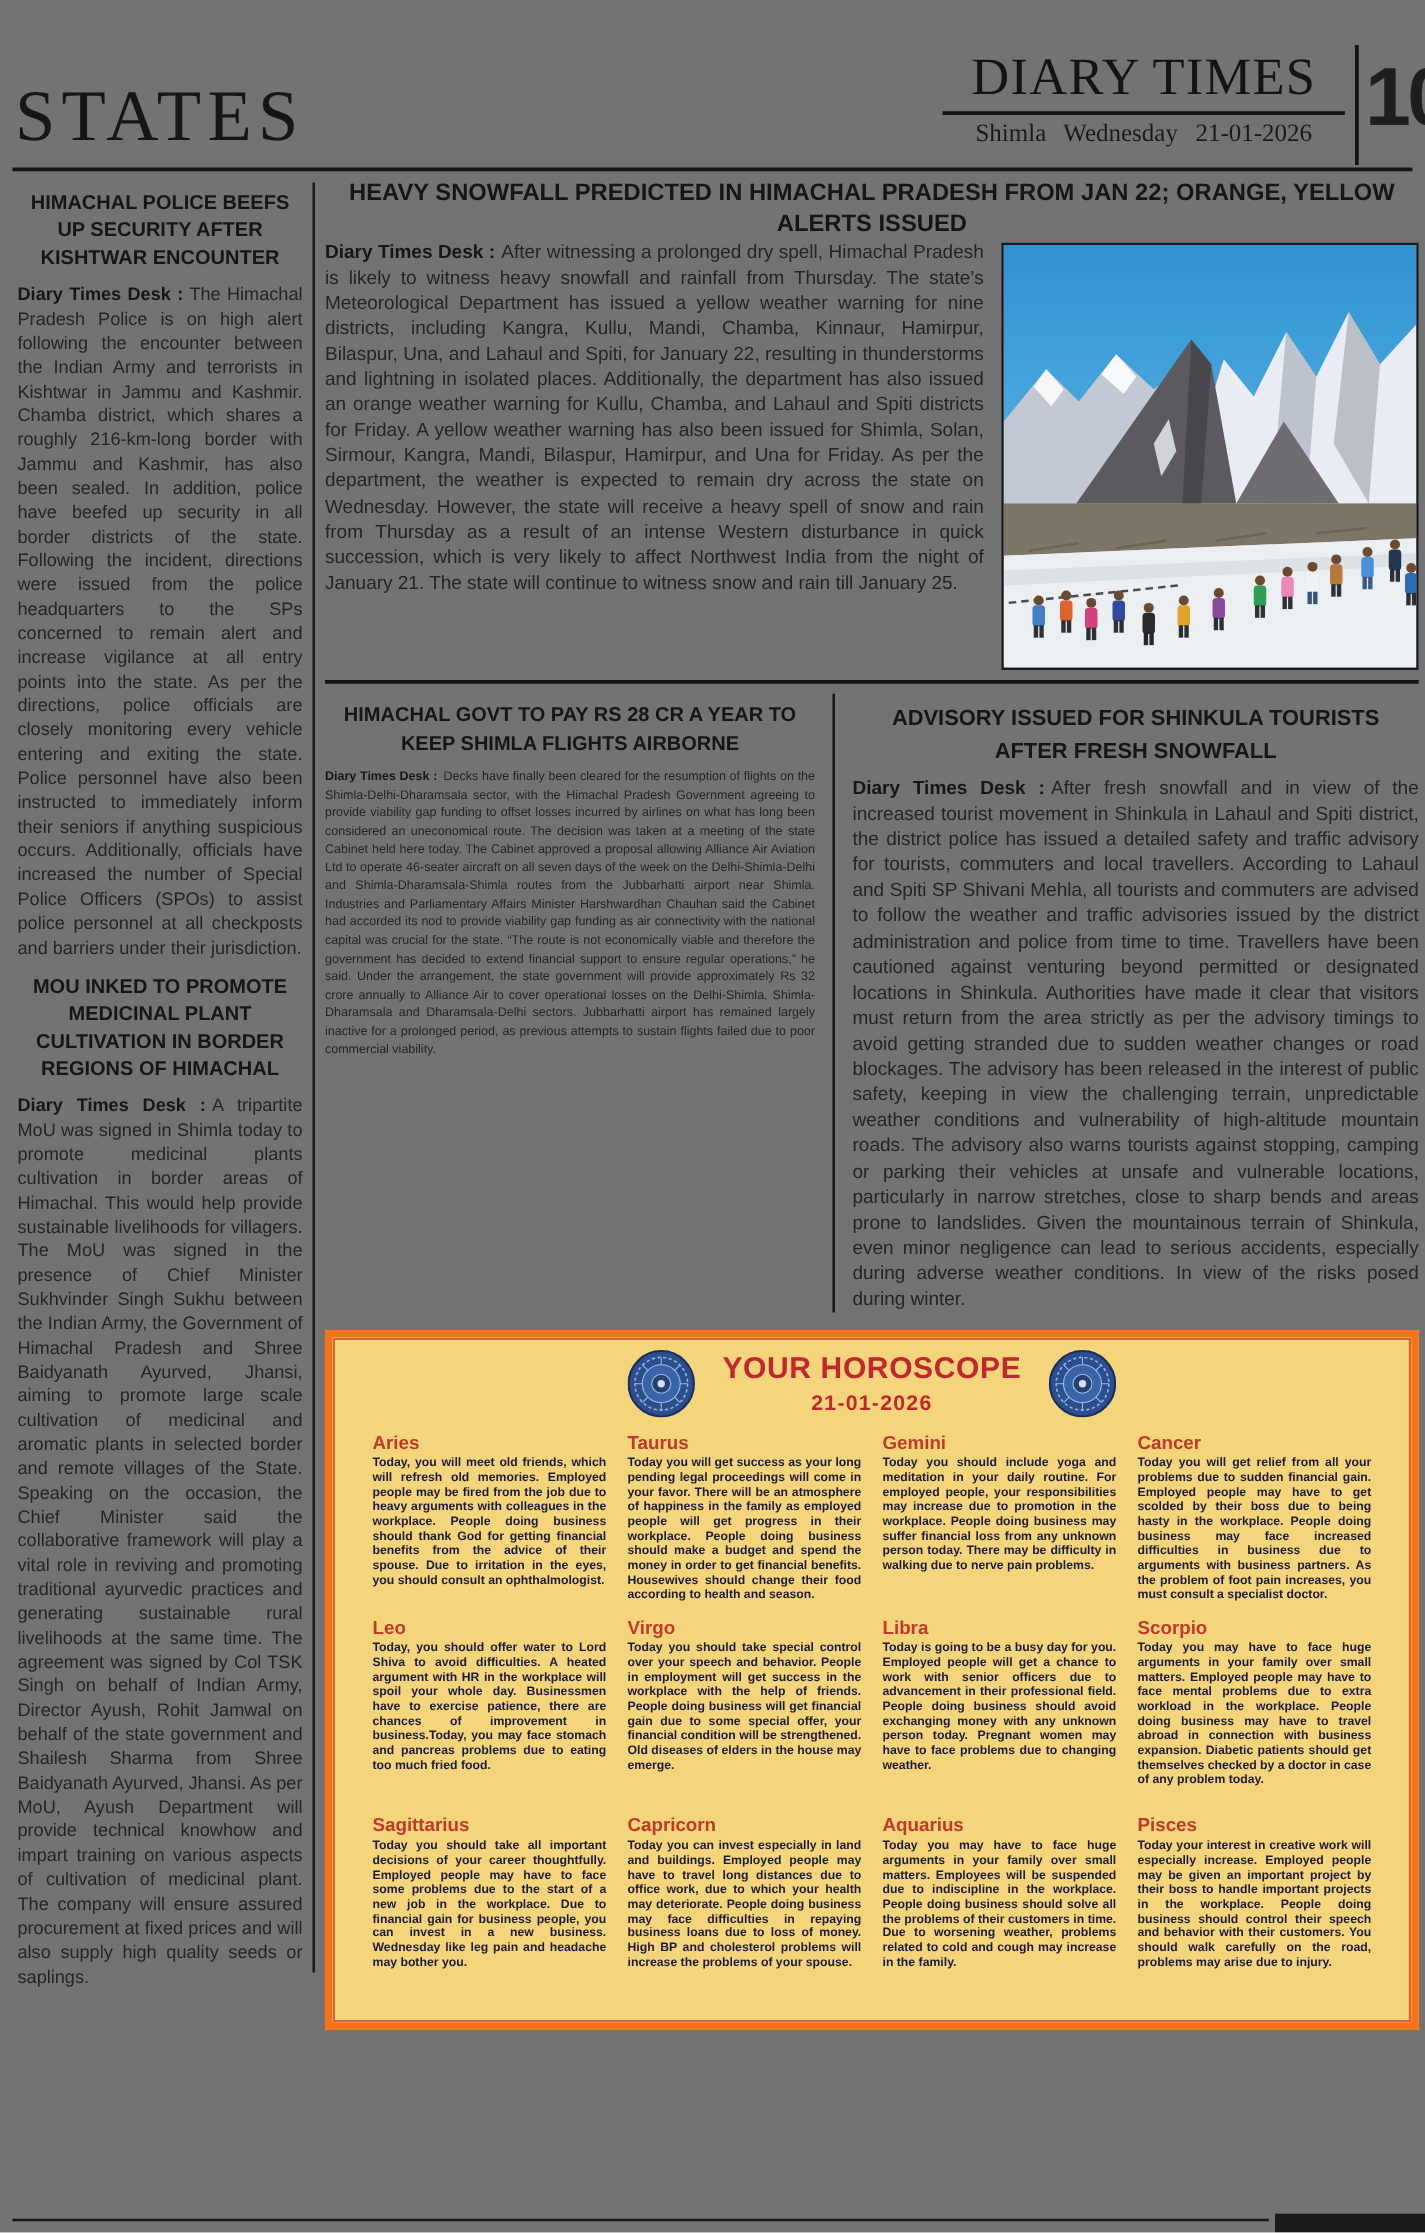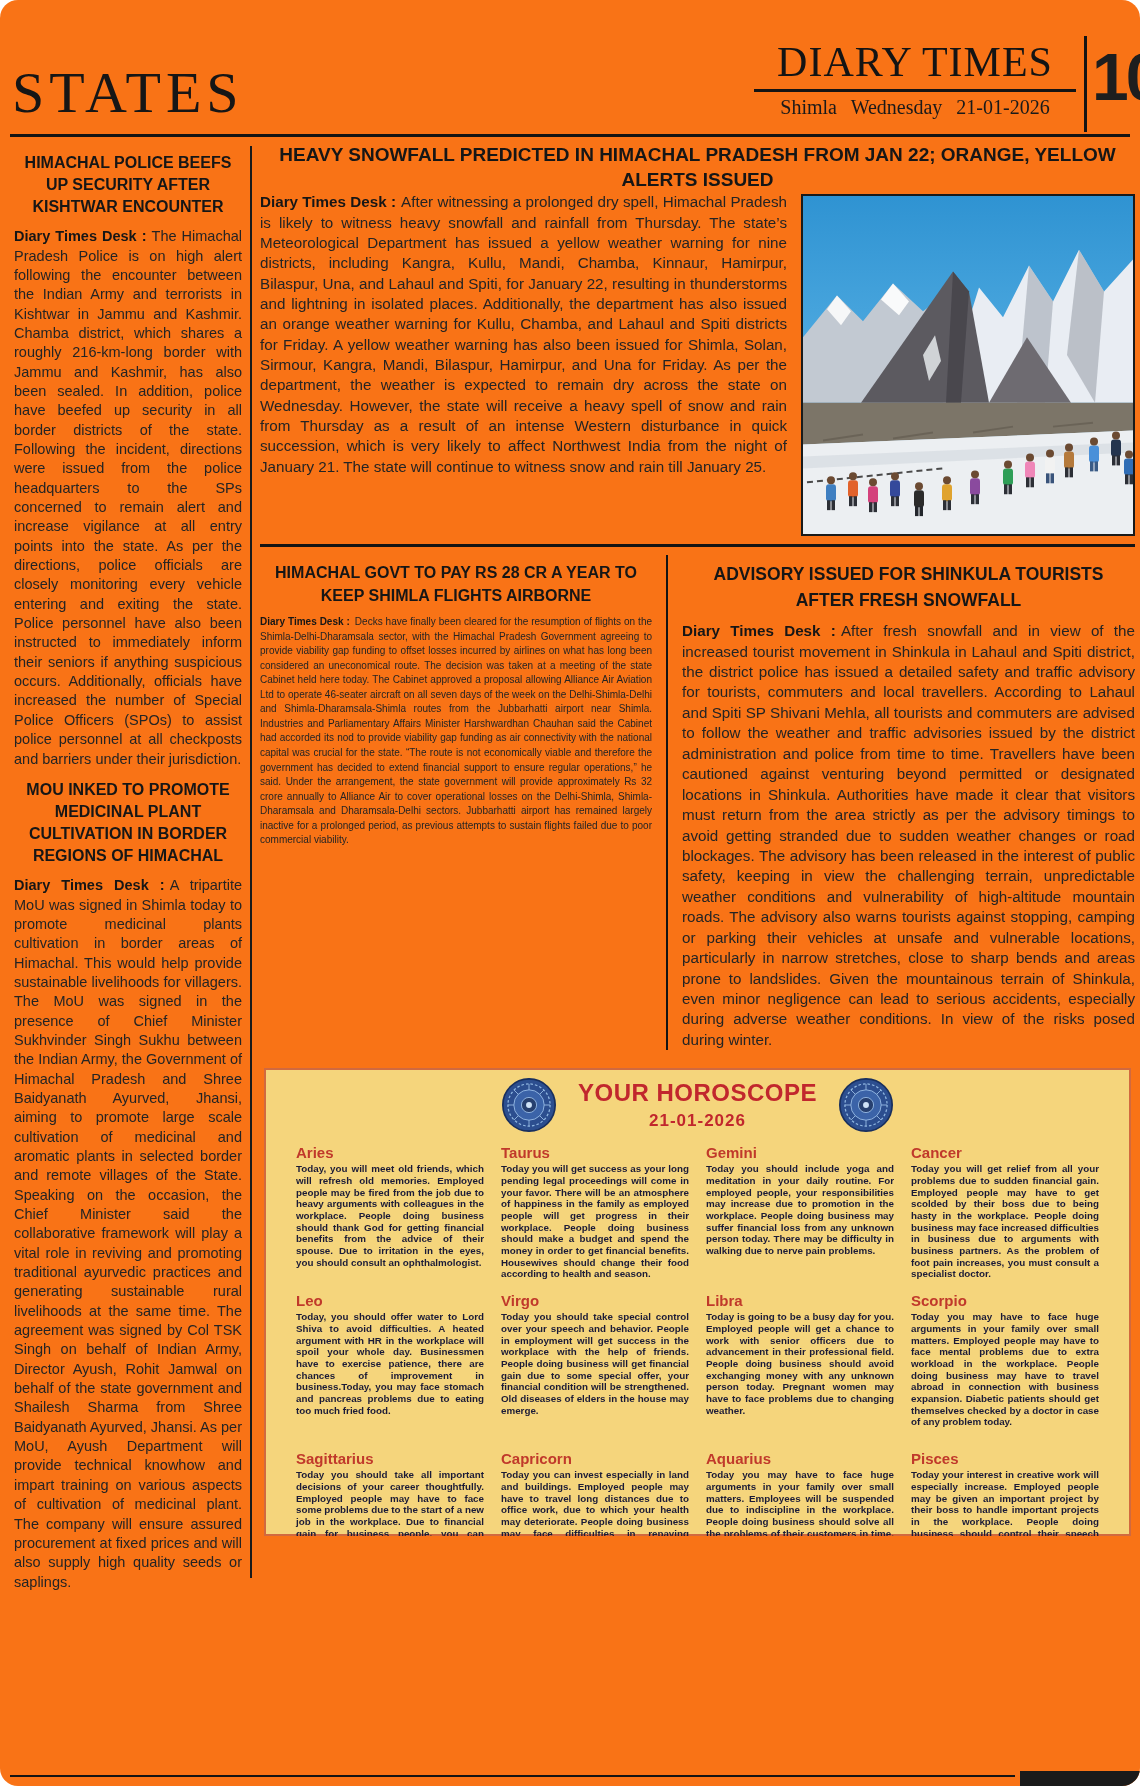--- a/index.html
+++ b/index.html
@@ -1,17 +1,17 @@
 <!DOCTYPE html>
 <html><head>
 <meta charset="utf-8">
 <style>
   html,body{margin:0;padding:0;background:#ffffff;}
-  .page{position:relative;width:1140px;height:1786px;background:#f97316;overflow:hidden;
-        font-family:"Liberation Sans",sans-serif;color:#1c1c1c;border-radius:18px;}
+  .page{position:relative;width:1140px;height:1786px;background:#737373;overflow:hidden;
+        font-family:"Liberation Sans",sans-serif;color:#1c1c1c;}
 
   
   .states{position:absolute;left:12px;top:64px;font-family:"Liberation Serif",serif;
           font-size:58px;letter-spacing:5px;color:#161616;line-height:1;}
   .mast-right{position:absolute;left:752px;top:40px;width:326px;text-align:center;}
   .paper-name{font-family:"Liberation Serif",serif;font-size:42px;line-height:1.05;
               letter-spacing:1px;color:#141414;white-space:nowrap;}
   .mast-rule{height:3px;background:#141414;margin:5px 2px 4px 2px;}
   .dateline{font-family:"Liberation Serif",serif;font-size:20px;color:#1a1a1a;
             word-spacing:9px;white-space:nowrap;}
@@ -42,22 +42,22 @@
   .h-rule{height:2.5px;background:#141414;margin:10px 0 8px;clear:both;}
 
   .two-col{display:grid;grid-template-columns:392px 2px 1fr;column-gap:14px;}
   .mid-rule{background:#141414;width:2px;}
   .flights h2.headline{font-size:16px;line-height:1.45;margin:6px 2px 8px;}
   .flights p{font-size:10px;line-height:1.455;color:#242424;}
   .advisory h2.headline{font-size:17.5px;line-height:1.5;margin:6px 10px 8px;}
   .advisory p{font-size:15.2px;line-height:1.345;color:#242424;}
 
   
-  .horoscope{box-sizing:border-box;margin-top:14px;height:476px;background:#f5d57c;
-             border:4px solid #f97316;box-shadow:inset 0 0 0 2px rgba(196,68,43,.75);
+  .horoscope{box-sizing:border-box;margin-top:14px;height:560px;background:#f5d57c;
+             border:6px solid #f97316;box-shadow:inset 0 0 0 2px rgba(196,68,43,.75);
              padding:10px 26px 8px;overflow:hidden;}
   .h-head{display:flex;align-items:center;justify-content:center;gap:22px;margin-bottom:12px;}
   .h-titles{text-align:center;}
   .h-title{font-size:24px;font-weight:800;letter-spacing:.5px;color:#c1272d;line-height:1.1;}
   .h-date{font-size:17px;font-weight:800;color:#c1272d;margin-top:5px;letter-spacing:1px;}
   .zodiac-logo{width:54px;height:54px;flex:none;}
   .h-grid{display:grid;grid-template-columns:repeat(4,1fr);grid-template-rows:148px 158px auto;
           column-gap:17px;padding:0 6px;}
   .sign-name{font-size:15px;font-weight:800;color:#c0392b;margin:0 0 2px;}
   .sign-text{font-size:9.8px;font-weight:700;line-height:1.19;color:#1b1b37;
@@ -302,21 +302,21 @@
           <div>
               <p class="sign-name">Libra</p>
               <p class="sign-text">Today is going to be a busy day for you. Employed people will get a chance to work with senior officers due to advancement in their professional field. People doing business should avoid exchanging money with any unknown person today. Pregnant women may have to face problems due to changing weather.</p>
             </div>
           <div>
               <p class="sign-name">Scorpio</p>
               <p class="sign-text">Today you may have to face huge arguments in your family over small matters. Employed people may have to face mental problems due to extra workload in the workplace. People doing business may have to travel abroad in connection with business expansion. Diabetic patients should get themselves checked by a doctor in case of any problem today.</p>
             </div>
           <div>
               <p class="sign-name">Sagittarius</p>
-              <p class="sign-text">Today you should take all important decisions of your career thoughtfully. Employed people may have to face some problems due to the start of a new job in the workplace. Due to financial gain for business people, you can invest in a new business. Problems like leg pain and timings may bother you.</p>
+              <p class="sign-text">Today you should take all important decisions of your career thoughtfully. Employed people may have to face some problems due to the start of a new job in the workplace. Due to financial gain for business people, you can invest in a new business. Wednesday like leg pain and headache may bother you.</p>
             </div>
           <div>
               <p class="sign-name">Capricorn</p>
               <p class="sign-text">Today you can invest especially in land and buildings. Employed people may have to travel long distances due to office work, due to which your health may deteriorate. People doing business may face difficulties in repaying business loans due to loss of money. High BP and cholesterol problems will increase the problems of your spouse.</p>
             </div>
           <div>
               <p class="sign-name">Aquarius</p>
               <p class="sign-text">Today you may have to face huge arguments in your family over small matters. Employees will be suspended due to indiscipline in the workplace. People doing business should solve all the problems of their customers in time. Due to worsening weather, problems related to cold and cough may increase in the family.</p>
             </div>
           <div>

